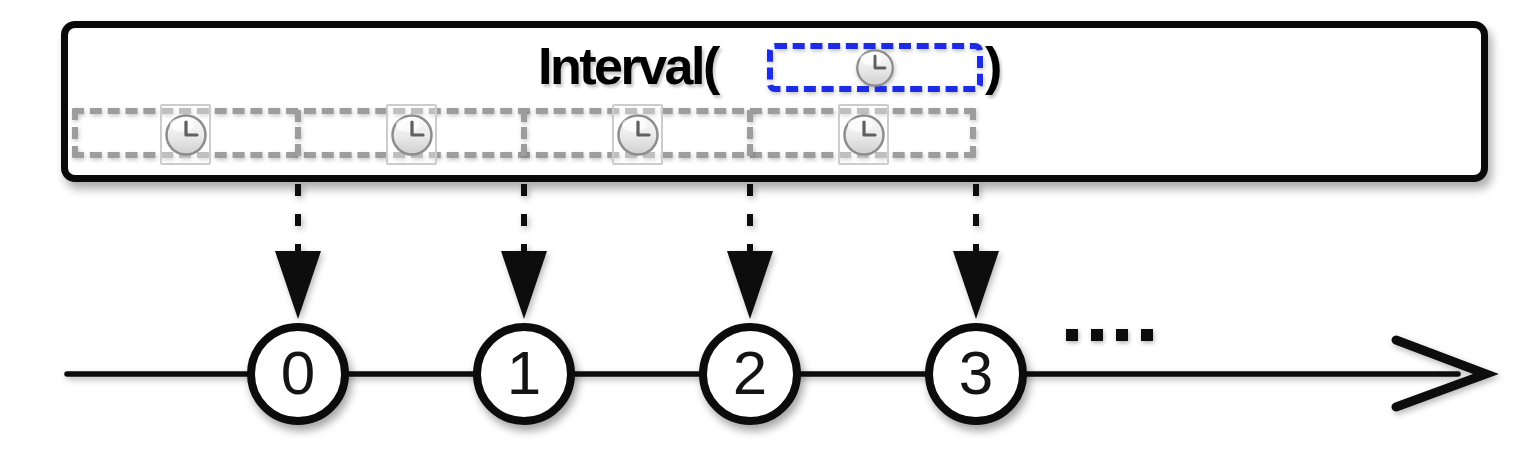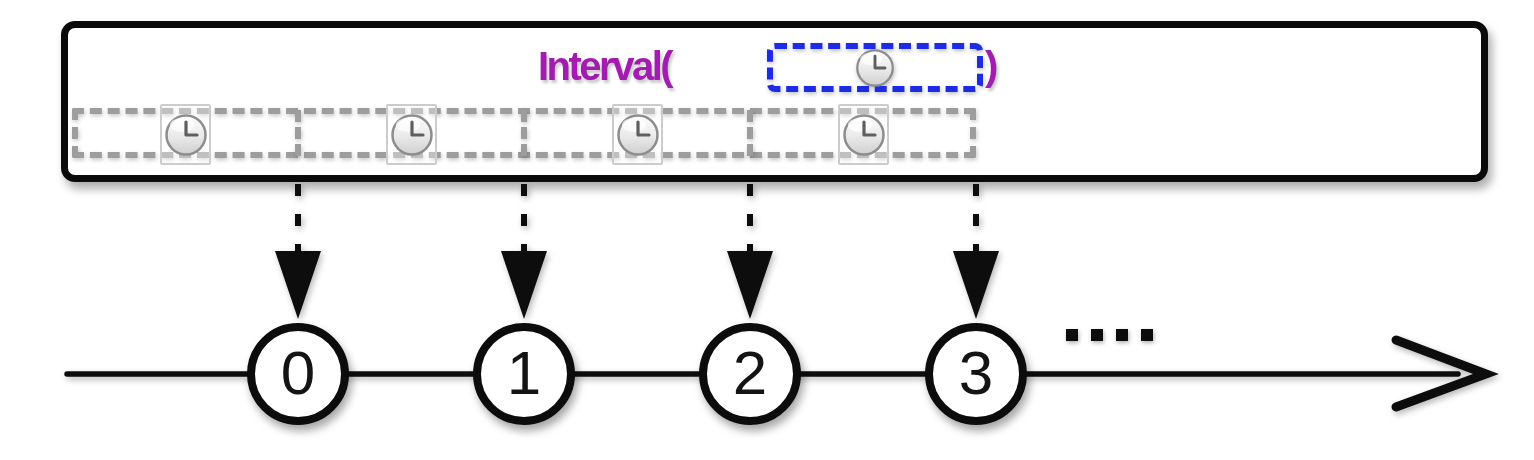--- a/index.html
+++ b/index.html
@@ -18,25 +18,25 @@
     left: 61px; top: 21px;
     width: 1413px; height: 147px;
     background: #ffffff;
     border: 7px solid #0a0a0a;
     border-radius: 14px;
     box-shadow: 4px 7px 10px rgba(0,0,0,0.32);
   }
   .title-text {
     position: absolute;
     top: 8px;
-    font-size: 40px;
+    font-size: 52px;
     font-weight: bold;
     letter-spacing: -2.5px;
     line-height: 60px;
-    color: #a21caf;
+    color: #000000;
     text-shadow: 2px 3px 3px rgba(0,0,0,0.22);
     white-space: nowrap;
   }
   .title-prefix { left: 470px; }
   .title-suffix { left: 917px; }
 
   .arg-box {
     position: absolute;
     left: 699px; top: 15px;
     width: 204px; height: 37px;

